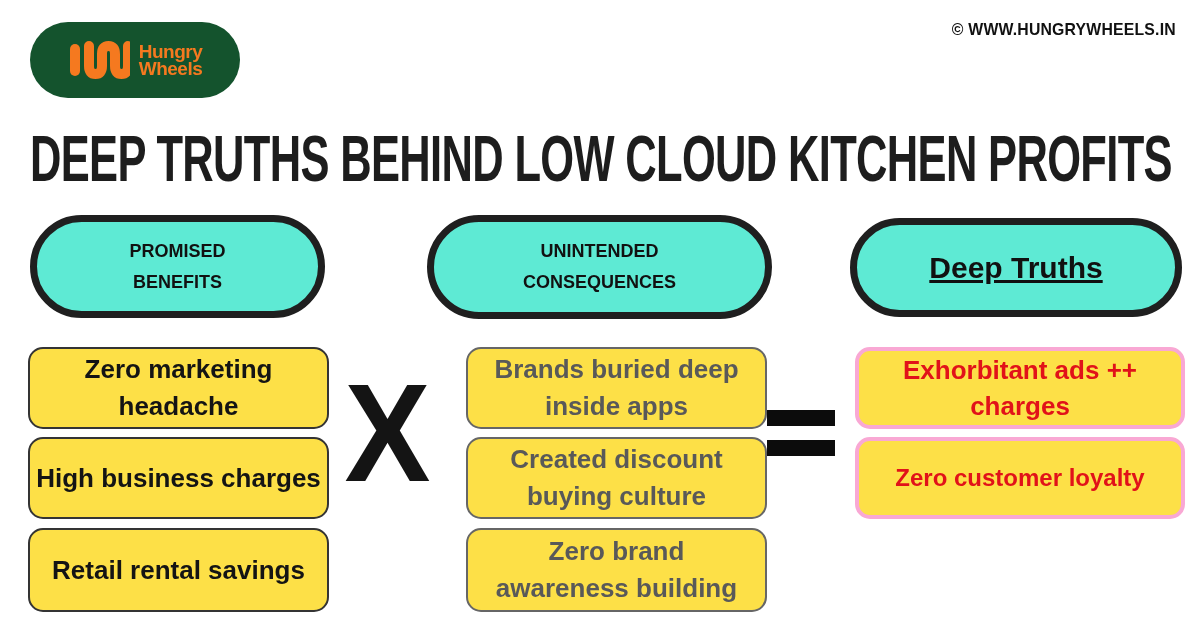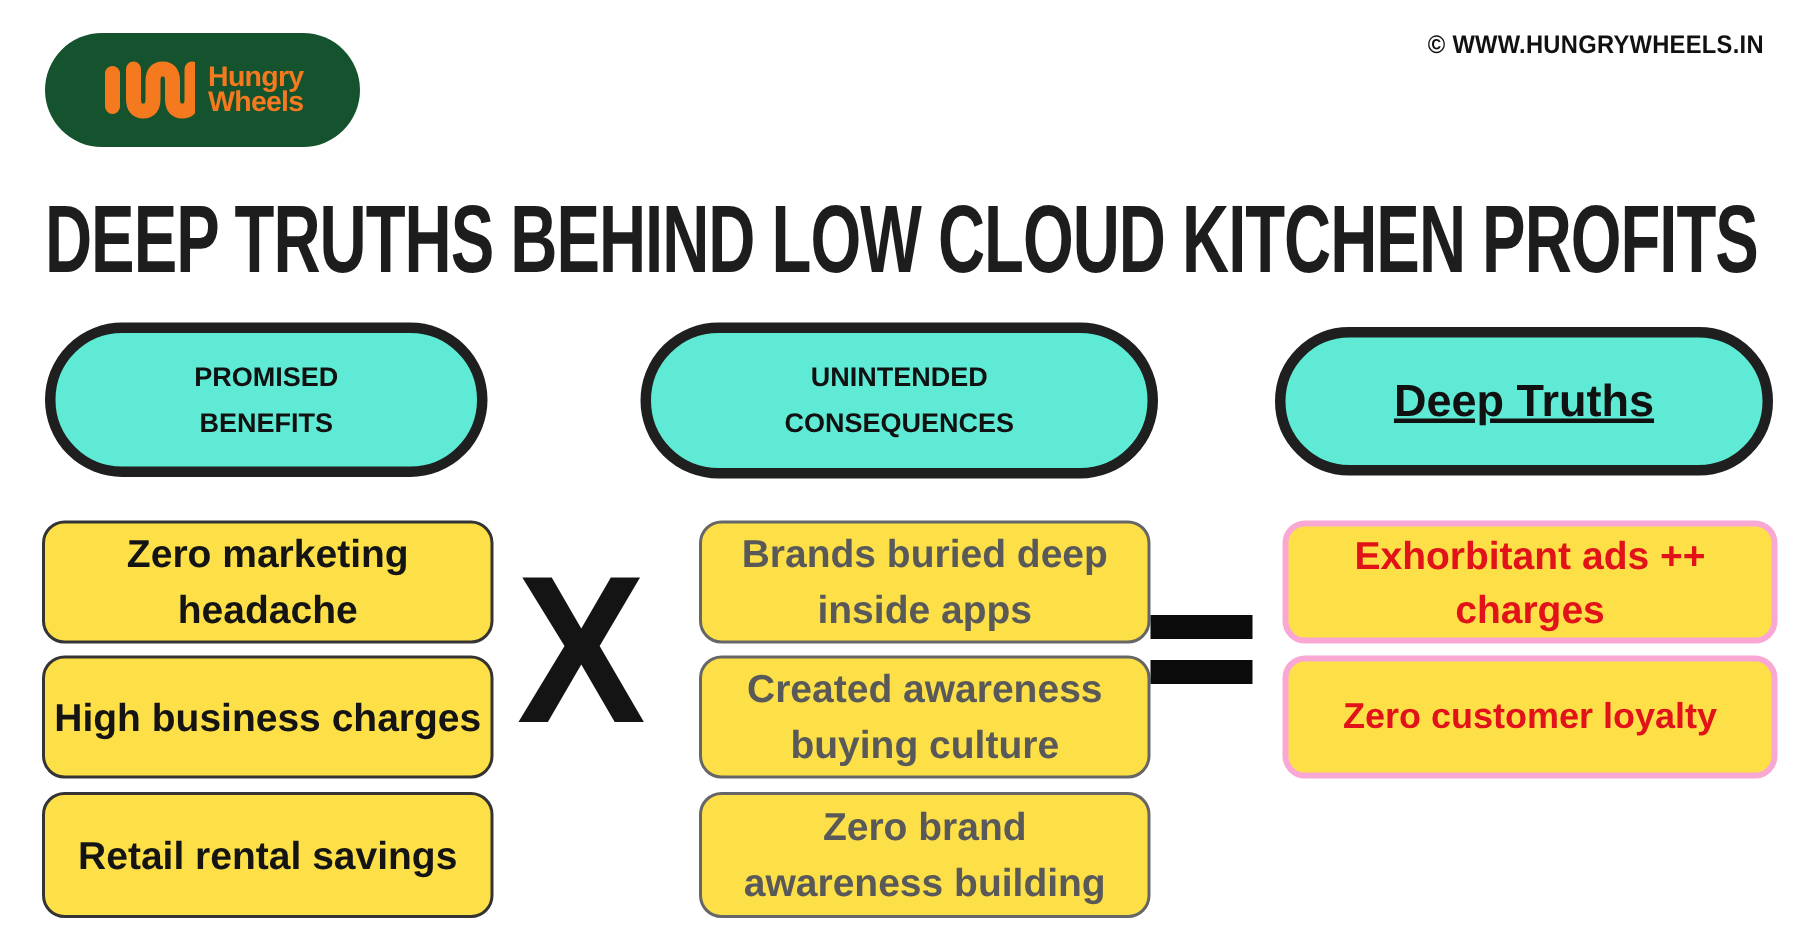--- a/index.html
+++ b/index.html
@@ -162,21 +162,21 @@
 
   <div class="box c1 r1">Zero marketing
 headache</div>
   <div class="box c1 r2">High business charges</div>
   <div class="box c1 r3">Retail rental savings</div>
 
   <div class="op-x">X</div>
 
   <div class="box c2 r1">Brands buried deep
 inside apps</div>
-  <div class="box c2 r2">Created awareness
+  <div class="box c2 r2">Created discount
 buying culture</div>
   <div class="box c2 r3">Zero brand
 awareness building</div>
 
   <div class="op-eq">
     <div class="bar"></div>
     <div class="bar"></div>
   </div>
 
   <div class="box c3 r1">Exhorbitant ads ++

